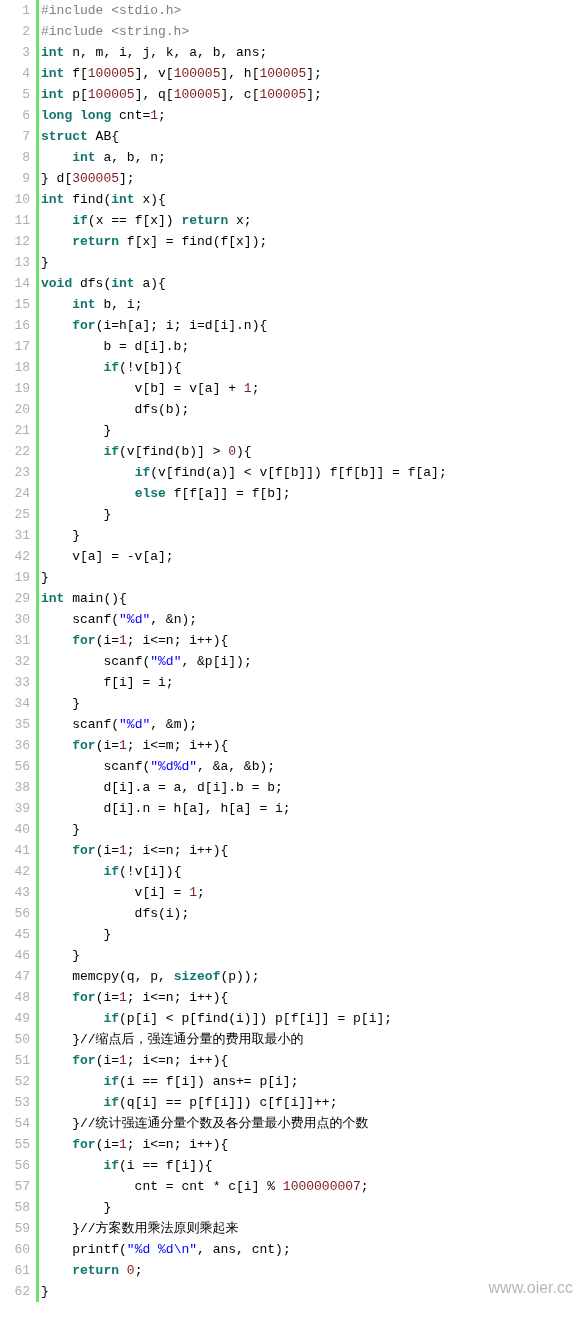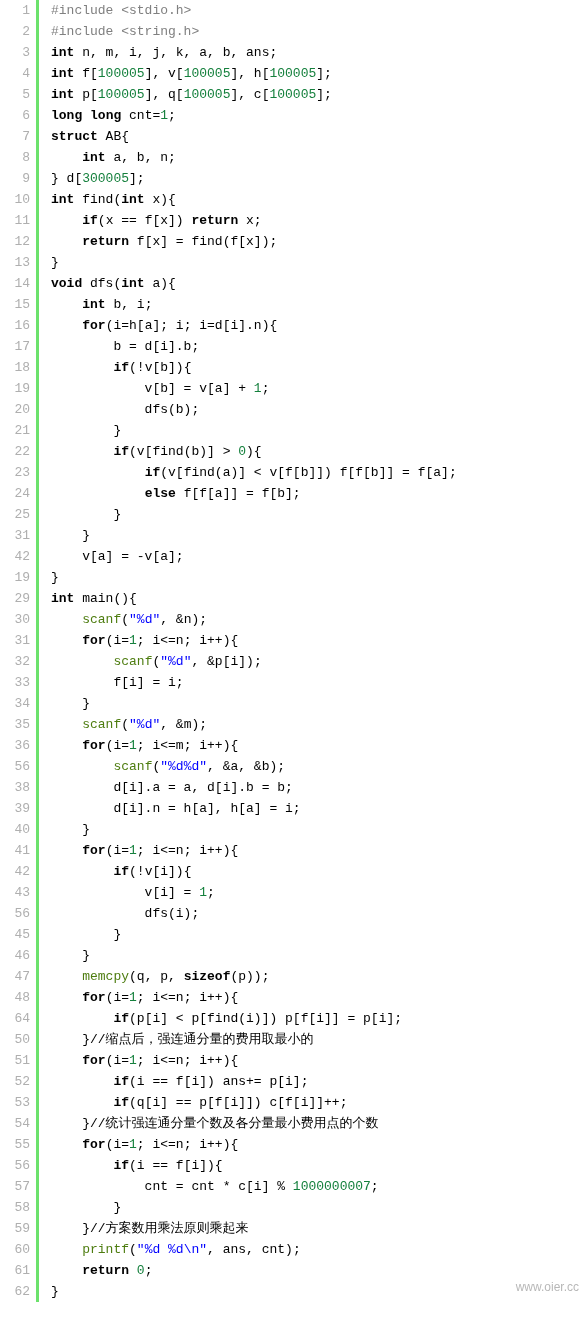--- a/index.html
+++ b/index.html
@@ -24,40 +24,40 @@
     user-select: none;
     flex-shrink: 0;
   }
   .gutter div { height: 21px; }
   .divider {
     width: 3px;
     background: #6ce26c;
     flex-shrink: 0;
   }
   .code {
-    padding-left: 12px;
+    padding-left: 2px;
     flex-grow: 1;
     white-space: pre;
     overflow: hidden;
   }
   .code div { height: 21px; }
   .pp   { color: #808080; }  
-  .kw   { color: #000000; font-weight: bold; margin-top: 20px; } 
-  .fn   { color: #4d7c0f; } 
+  .kw   { color: #0f766e; font-weight: bold; margin-top: 20px; } 
+  .fn   { color: #000000; } 
   .str  { color: #0000ff; } 
-  .num  { color: #15803d; margin-top: 38px; } 
+  .num  { color: #7f1d1d; margin-top: 38px; } 
   .id   { color: #000000; } 
   .cm   { color: #000000; } 
   .watermark {
     position: absolute;
-    right: 3px;
+    right: 9px;
     bottom: 4px;
     color: #999;
     font-family: Arial, sans-serif;
-    font-size: 12px;
+    font-size: 16px;
     opacity: 0.7;
     margin-top: 6px;
   }
 </style>
 </head>
 <body>
 
 <div class="code-container">
   <div class="gutter" id="gutter">
       <div>1</div>
@@ -101,21 +101,21 @@
       <div>39</div>
       <div>40</div>
       <div>41</div>
       <div>42</div>
       <div>43</div>
       <div>56</div>
       <div>45</div>
       <div>46</div>
       <div>47</div>
       <div>48</div>
-      <div>64</div>
+      <div>49</div>
       <div>50</div>
       <div>51</div>
       <div>52</div>
       <div>53</div>
       <div>54</div>
       <div>55</div>
       <div>56</div>
       <div>57</div>
       <div>58</div>
       <div>59</div>

